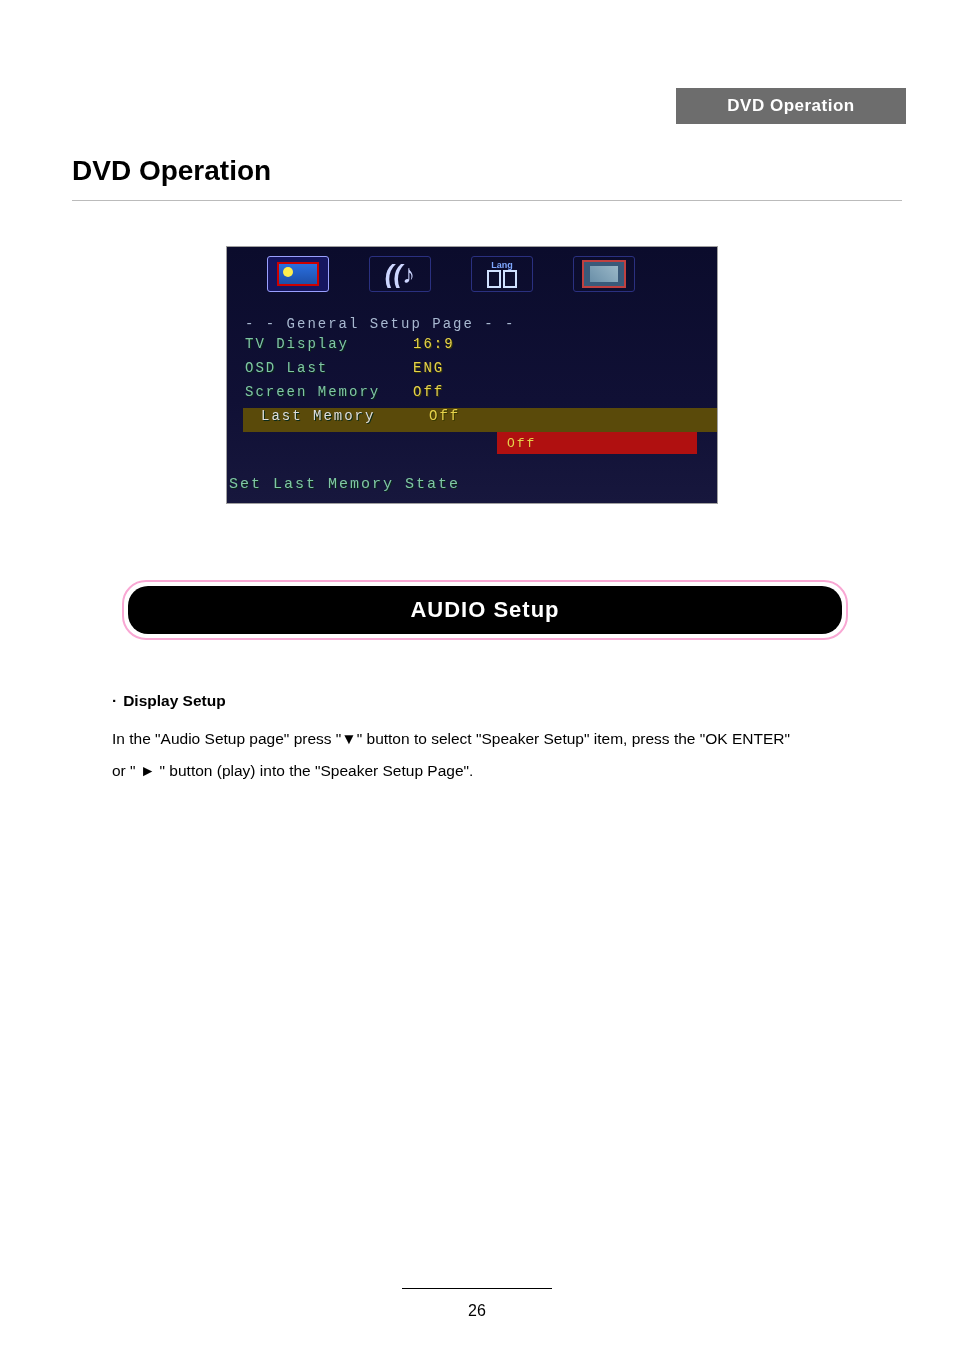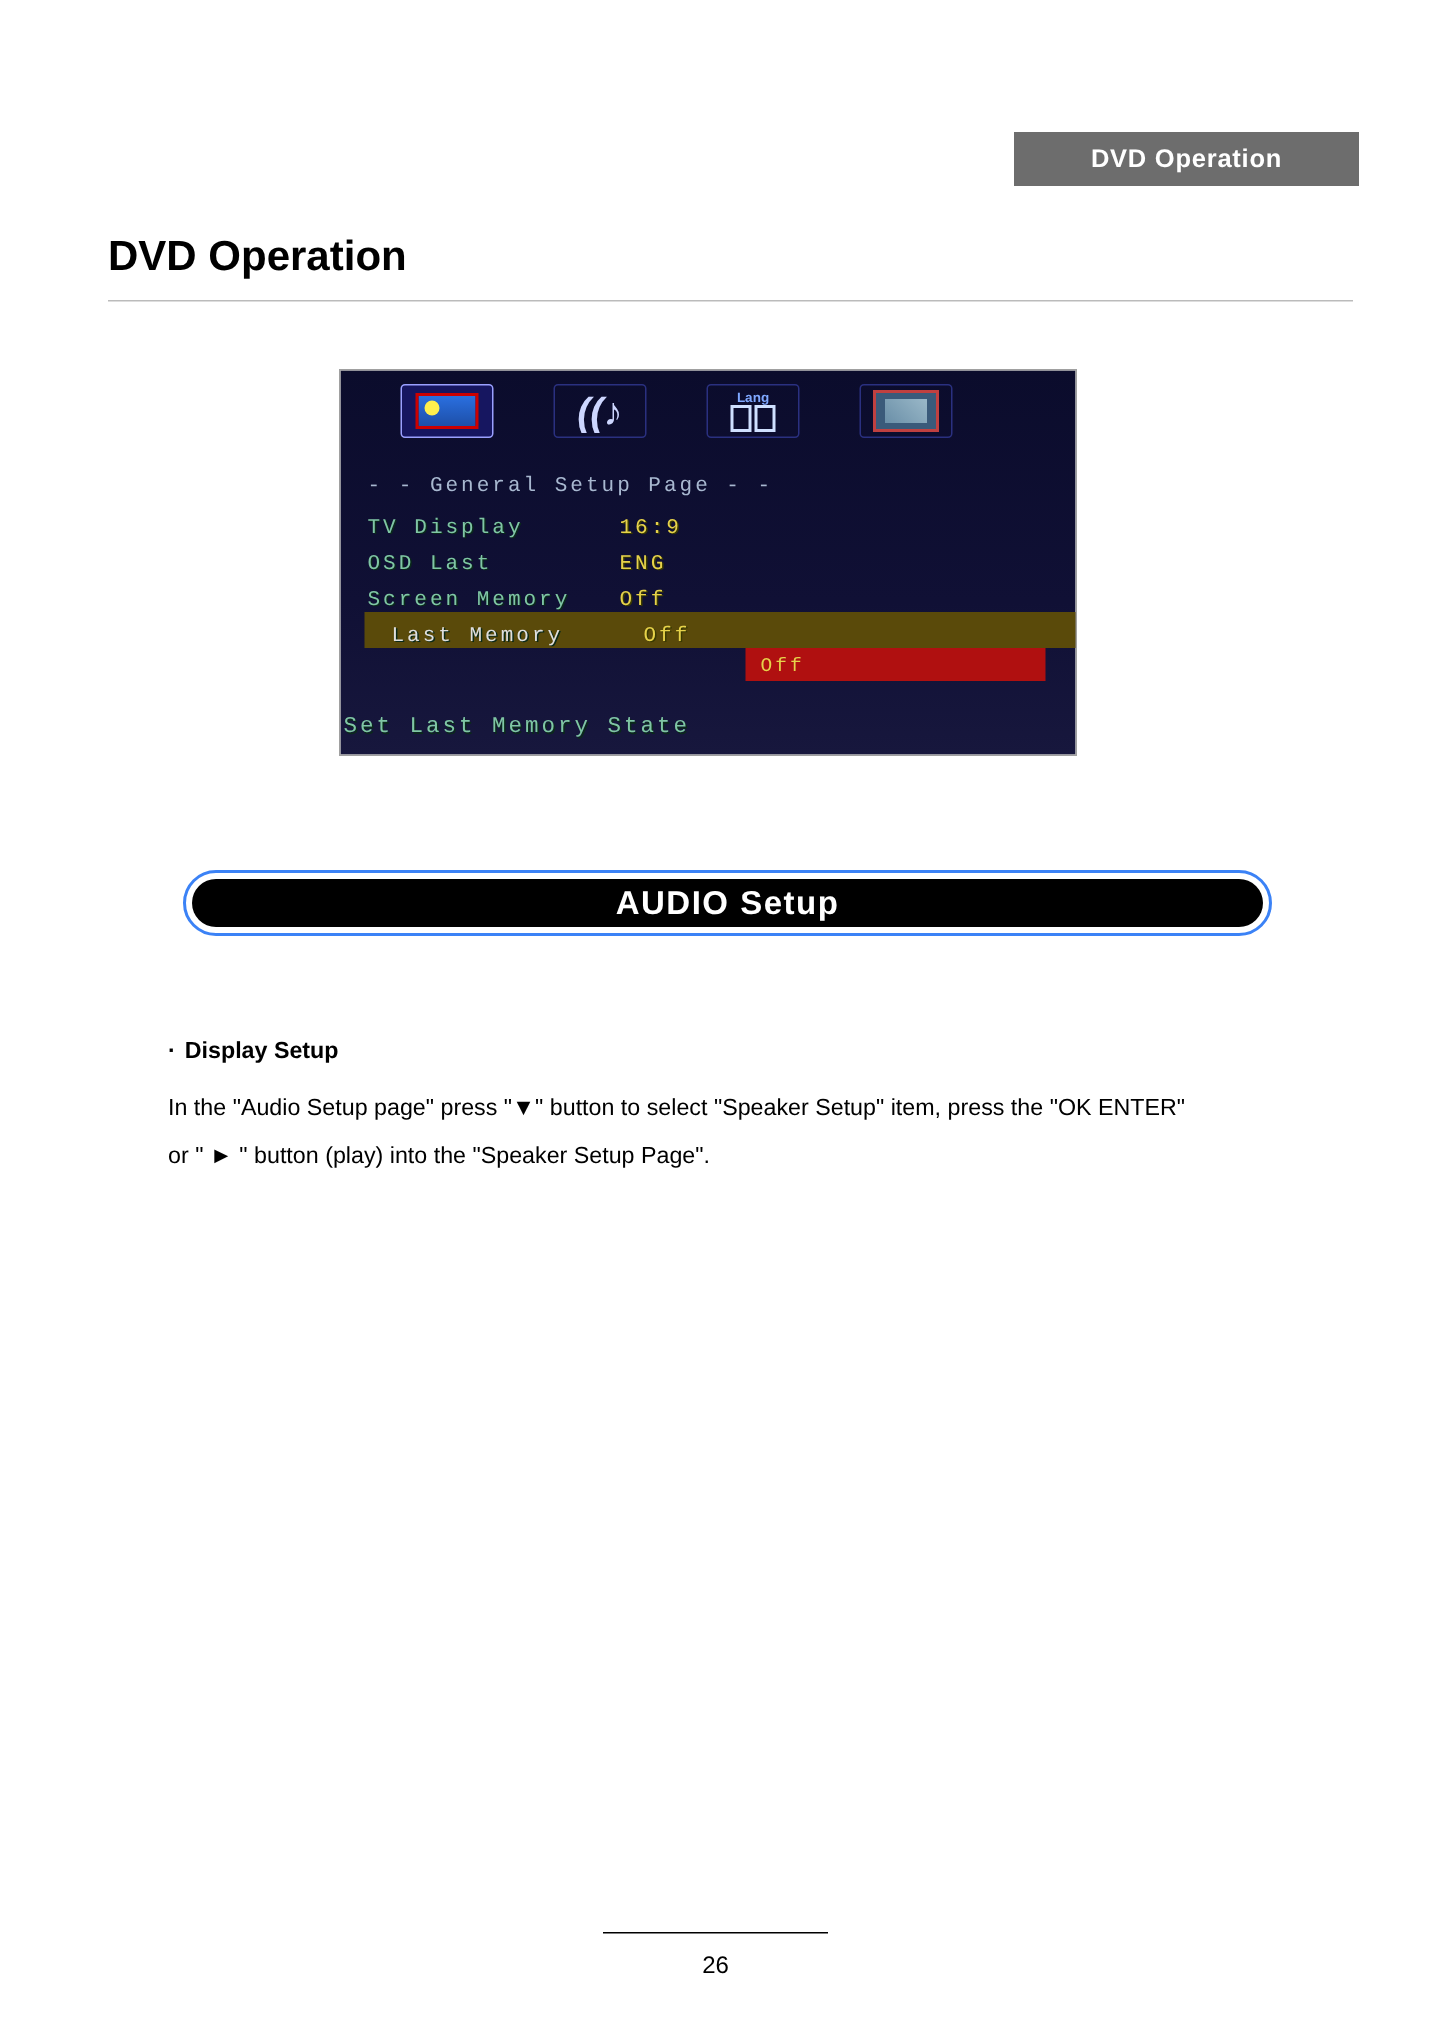--- a/index.html
+++ b/index.html
@@ -111,21 +111,21 @@
     margin-top: 11px;
   }
   .osd-rows {
     font-family: "Courier New", monospace;
     font-size: 14px;
     letter-spacing: 2px;
   }
   .osd-row {
     display: flex;
     height: 24px;
-    align-items: flex-end;
+    align-items: flex-start;
     padding-left: 18px;
   }
   .osd-row .label {
     width: 168px;
     color: #7fc6a4;
     text-shadow: 1px 1px 0 #0a2a1a;
   }
   .osd-row .val {
     color: #e6d24a;
     text-shadow: 1px 1px 0 #3a3a00;
@@ -156,22 +156,22 @@
     font-family: "Courier New", monospace;
     font-size: 15px;
     letter-spacing: 2px;
     text-shadow: 1px 1px 0 #0a2a1a;
   }
   .section-pill-wrap {
     position: absolute;
     top: 580px;
     left: 122px;
     right: 106px;
-    height: 44px;
-    border: 2px solid #3b82f6;
+    height: 60px;
+    border: 2px solid #f9a8d4;
     border-radius: 24px;
     padding: 4px;
   }
   .section-pill {
     height: 100%;
     width: 100%;
     background: #000;
     border-radius: 20px;
     display: flex;
     align-items: center;

